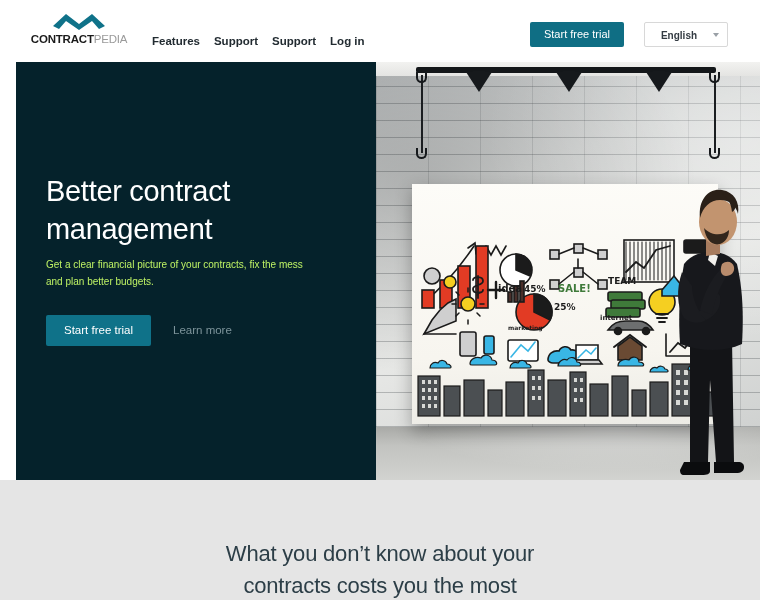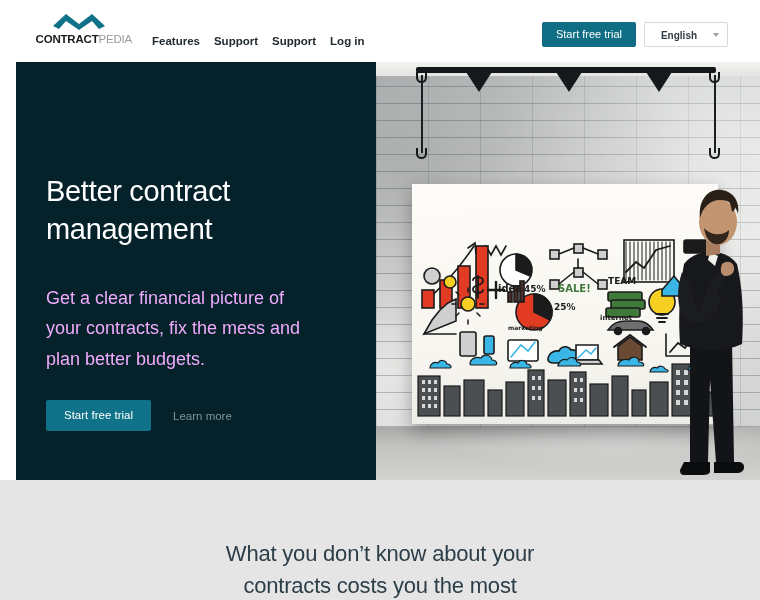--- a/index.html
+++ b/index.html
@@ -11,21 +11,21 @@
   }
   .page { position:relative; width:760px; height:600px; }
 
   
   .header {
     position:absolute; top:0; left:0; width:760px; height:62px;
     background:#ffffff; z-index:20;
   }
   .logo-block {
     position:absolute; left:26px; top:10px;
-    width:106px; text-align:right; line-height:1;
+    width:106px; text-align:center; line-height:1;
   }
   .logo-mark { display:block; height:22px; margin:0 auto 2px; }
   .logo-text { font-size:11.5px; letter-spacing:-0.2px; white-space:nowrap; }
   .logo-text .b { font-weight:bold; color:#1a1a1a; }
   .logo-text .l { font-weight:normal; color:#9a9a9a; }
 
   .nav { position:absolute; left:138px; top:35px; display:flex; gap:14px;padding-left:14px; }
   .nav a {
     font-size:11.5px; font-weight:bold; color:#222b31;
     text-decoration:none; white-space:nowrap;
@@ -33,21 +33,21 @@
 
   .hdr-right { position:absolute; right:32px; top:22px; display:flex; gap:8px; align-items:stretch; }
   .btn-trial-top {
     background:#0f6e84; color:#ffffff; border:none;
     font-size:11px; font-family:inherit;
     padding:0 14px; height:25px; line-height:25px;
     border-radius:2px; cursor:pointer; white-space:nowrap;
   }
   .lang-select {
     position:relative; background:#ffffff; border:1px solid #d8d8d8;
-    border-radius:2px; width:84px; height:25px; cursor:pointer;
+    border-radius:2px; width:84px; height:25px; cursor:pointer;margin-left:12px;
   }
   .lang-label {
     position:absolute; left:0; right:0; top:0; height:25px; line-height:25px;
     text-align:center; font-size:10px; font-weight:bold; color:#333b42;
     padding-right:14px;
   }
   .caret {
     position:absolute; right:8px; top:10px;
     width:0; height:0; border-left:3.5px solid transparent;
     border-right:3.5px solid transparent; border-top:4px solid #9aa0a6;
@@ -58,21 +58,21 @@
   .hero-left {
     position:absolute; left:0; top:0; width:360px; height:418px;
     background:#05222b;
   }
   .hero-copy { position:absolute; left:30px; top:110px; width:300px; }
   .hero-title {
     font-size:29px; font-weight:normal; color:#ffffff;
     line-height:1.32; letter-spacing:-0.3px;
   }
   .hero-sub {
-    margin-top:34px; font-size:18px; color:#f0abfc;
+    margin-top:7px; font-size:10px; color:#bef264;
     line-height:1.72; max-width:268px;
   }
   .hero-cta { margin-top:25px; display:flex; align-items:center; gap:8px; }
   .btn-trial-hero {
     background:#0f7289; color:#ffffff; border:none; font-family:inherit;
     font-size:11.5px; padding:0 18px; height:31px; line-height:31px;
     border-radius:2px; cursor:pointer; white-space:nowrap;
   }
   .link-learn {
     color:#7d949b; font-size:11.5px; text-decoration:none;

